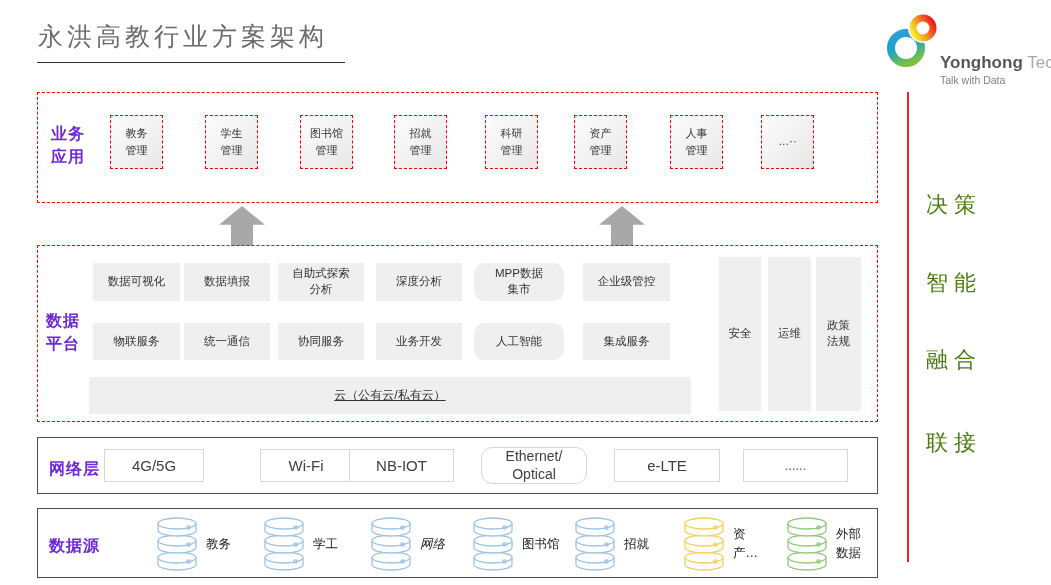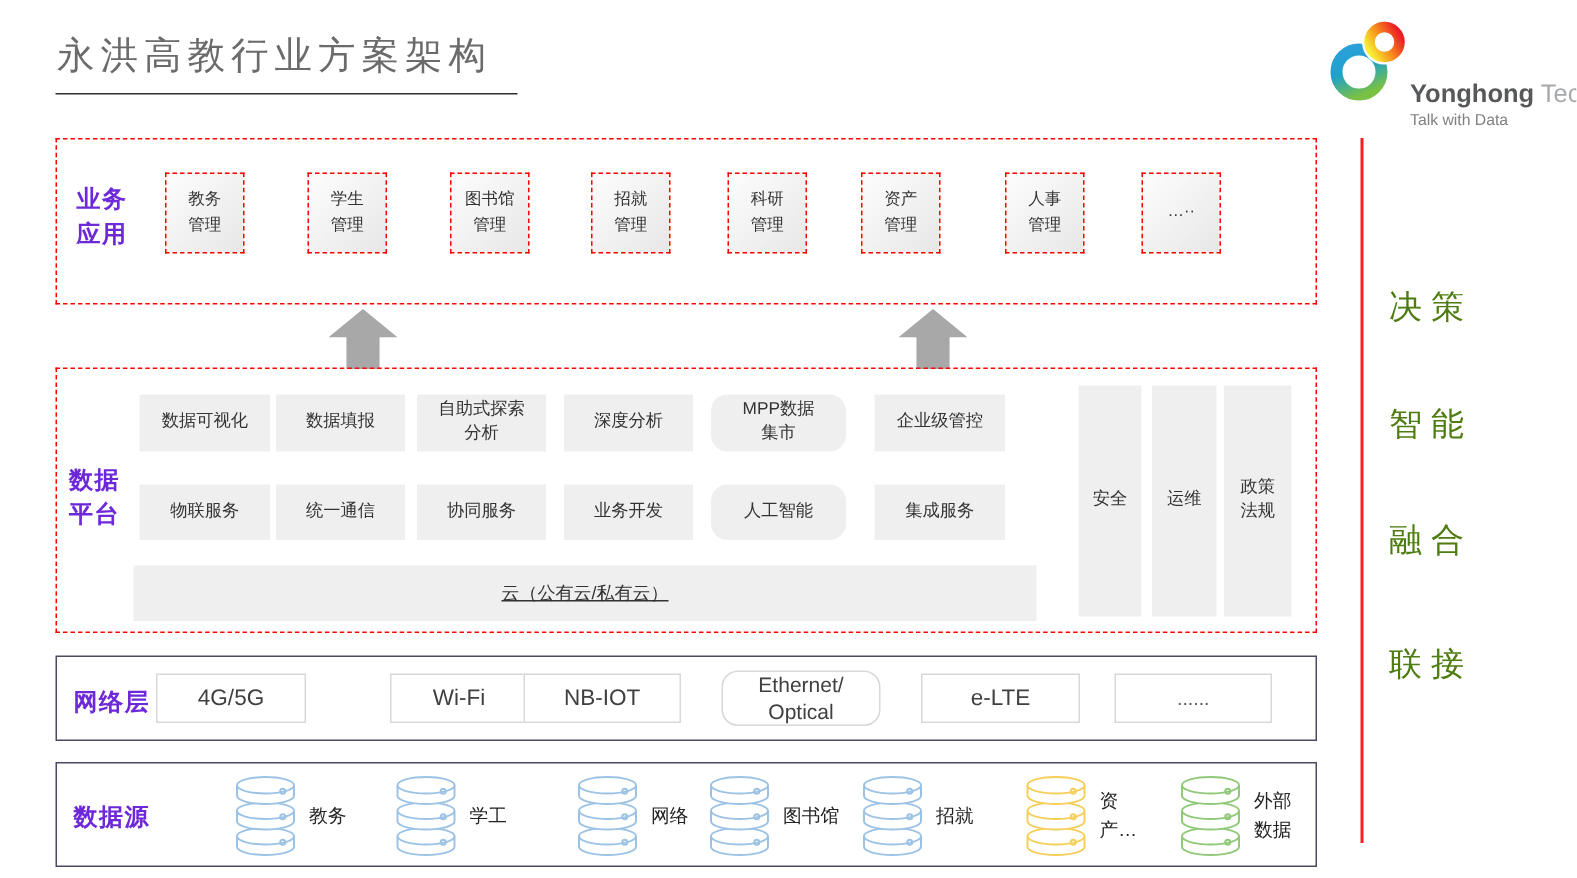--- a/index.html
+++ b/index.html
@@ -63,21 +63,21 @@
   .n1{left:66px;width:100px;} .n2{left:186px;width:92px;margin-left:36px;} .n3{left:311px;width:105px;}
   .n4{left:443px;width:106px;top:9px;height:37px;font-size:14px;line-height:1.25;border-radius:11px;}
   .n5{left:576px;width:106px;} .n6{left:705px;width:105px;font-size:13px;color:#595959;}
 
   
   .src{top:508px;height:70px;}
   .src .layer-label{left:11px;top:25px;font-family:Liberation Serif, serif;}
   .ds-group{position:absolute;top:8px;display:flex;align-items:center;}
   .ds-label{margin-left:8px;font-size:12.5px;line-height:1.5;white-space:pre-line;color:#222;}
   .db-blue{color:#9cc3e5;} .db-yellow{color:#f5cf5a;} .db-green{color:#90c978;}
-  .g1{left:118px;} .g2{left:225px;} .g3{left:346px;} .g4{left:434px;} .g5{left:536px;}
+  .g1{left:118px;} .g2{left:225px;} .g3{left:332px;font-style:italic;} .g4{left:434px;} .g5{left:536px;}
   .g6{left:645px;} .g7{left:748px;}
 </style>
 </head>
 <body>
 
 <div class="page">
 
   <h1 class="title">永洪高教行业方案架构</h1>
   <div class="title-underline"></div>
 

